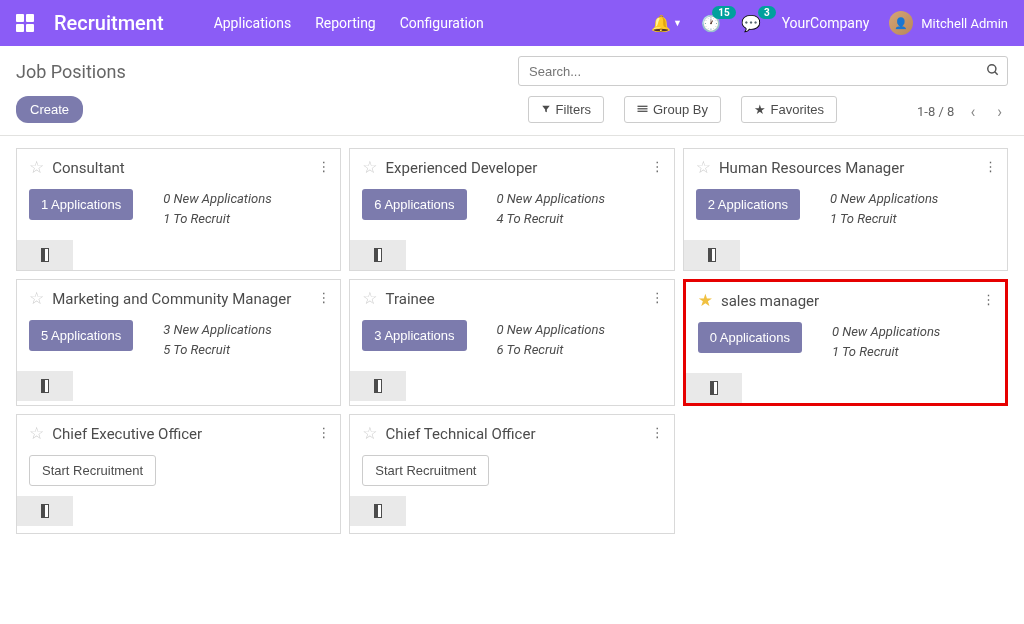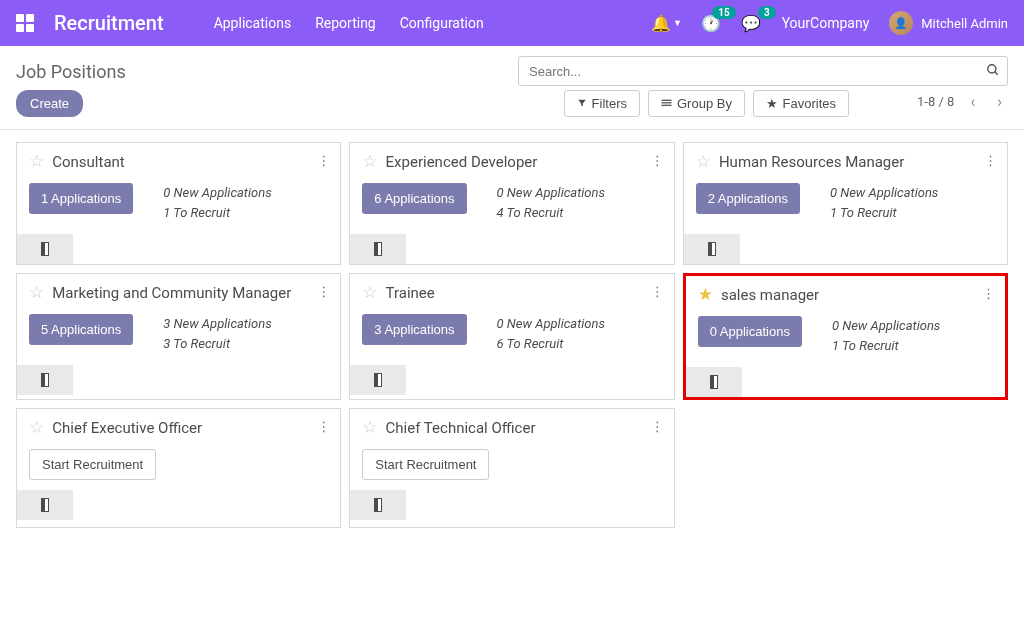--- a/index.html
+++ b/index.html
@@ -11,28 +11,28 @@
 .nav-menu { display: flex; gap: 24px; flex: 1; }
 .nav-item { color: #fff; font-size: 14px; cursor: pointer; }
 .nav-right { display: flex; align-items: center; gap: 20px; }
 .nav-icon-wrap { position: relative; display: flex; align-items: center; cursor: pointer; }
 .nav-icon { font-size: 16px; color: #fff; }
 .badge { position: absolute; top: -8px; right: -14px; background: #00a09d; color: #fff; font-size: 10px; font-weight: bold; border-radius: 10px; padding: 1px 6px; }
 .company { font-size: 14px; cursor: pointer; }
 .user-wrap { display: flex; align-items: center; gap: 8px; cursor: pointer; }
 .avatar { width: 24px; height: 24px; border-radius: 50%; background: linear-gradient(135deg,#d4a574,#b8875a); display: flex; align-items: center; justify-content: center; font-size: 11px; color: #fff; }
 .control-panel { padding: 10px 16px 12px; border-bottom: 1px solid #e2e2e0; }
-.cp-row1 { display: flex; justify-content: space-between; align-items: center; margin-bottom: 4px; }
+.cp-row1 { display: flex; justify-content: space-between; align-items: center; margin-bottom: 10px; }
 .breadcrumb { font-size: 18px; color: #666; }
 .search-wrap { position: relative; width: 490px; }
 .search-input { width: 100%; height: 30px; border: 1px solid #ccc; border-radius: 3px; padding: 4px 30px 4px 10px; font-size: 13px; color: #666; }
 .search-icon { position: absolute; right: 8px; top: 7px; color: #666; font-size: 14px; }
 .cp-row2 { display: flex; justify-content: space-between; align-items: center; }
 .btn-create { background: #7c7bad; color: #fff; border: none; padding: 6px 14px; border-radius: 12px; font-size: 13px; cursor: pointer; }
-.cp-right { display: flex; align-items: flex-start; gap: 8px; }
+.cp-right { display: flex; align-items: flex-end; gap: 20px; }
 .btn-outline { background: #fff; border: 1px solid #ccc; padding: 5px 12px; border-radius: 3px; font-size: 13px; cursor: pointer; display: flex; align-items: center; gap: 5px; color: #4c4c4c; }
 .pager { margin-left: 60px; color: #666; display: flex; align-items: center; gap: 10px; }
 .pager-arrow { font-size: 16px; color: #888; cursor: pointer; padding: 2px 6px; }
 .kanban { padding: 12px 16px; display: grid; grid-template-columns: repeat(3, 1fr); gap: 8px; }
 .card { border: 1px solid #d9d9d9; background: #fff; position: relative; min-height: 120px; }
 .card.highlight { border: 3px solid #e60000; }
 .card-head { padding: 10px 12px 6px; display: flex; align-items: flex-start; gap: 8px; }
 .star { color: #ccc; font-size: 17px; cursor: pointer; line-height: 1; }
 .star.active { color: #f0c040; }
 .card-title { font-size: 15px; color: #4c4c4c; flex: 1; line-height: 1.3; }
@@ -179,21 +179,21 @@
     <div class="card">
     <div class="card-head">
       <span class="star ">☆</span>
       <span class="card-title">Marketing and Community Manager</span>
     </div>
     <span class="card-menu">⋮</span>
     <div class="card-body">
         <button class="btn-apps">5 Applications</button>
             <div class="stats">
               <div>3 New Applications</div>
-              <div>3 To Recruit</div>
+              <div>5 To Recruit</div>
             </div>
       </div>
     <div class="card-foot">
         <div class="foot-icon"></div>
       </div>
   </div>
     <div class="card">
     <div class="card-head">
       <span class="star ">☆</span>
       <span class="card-title">Trainee</span>

